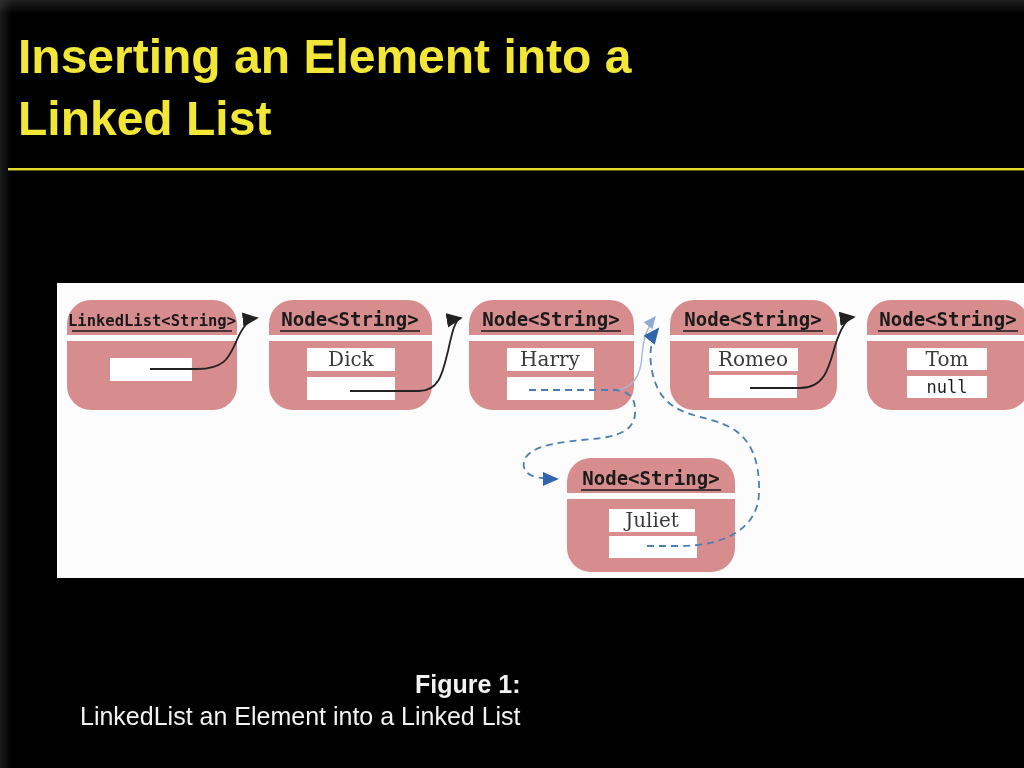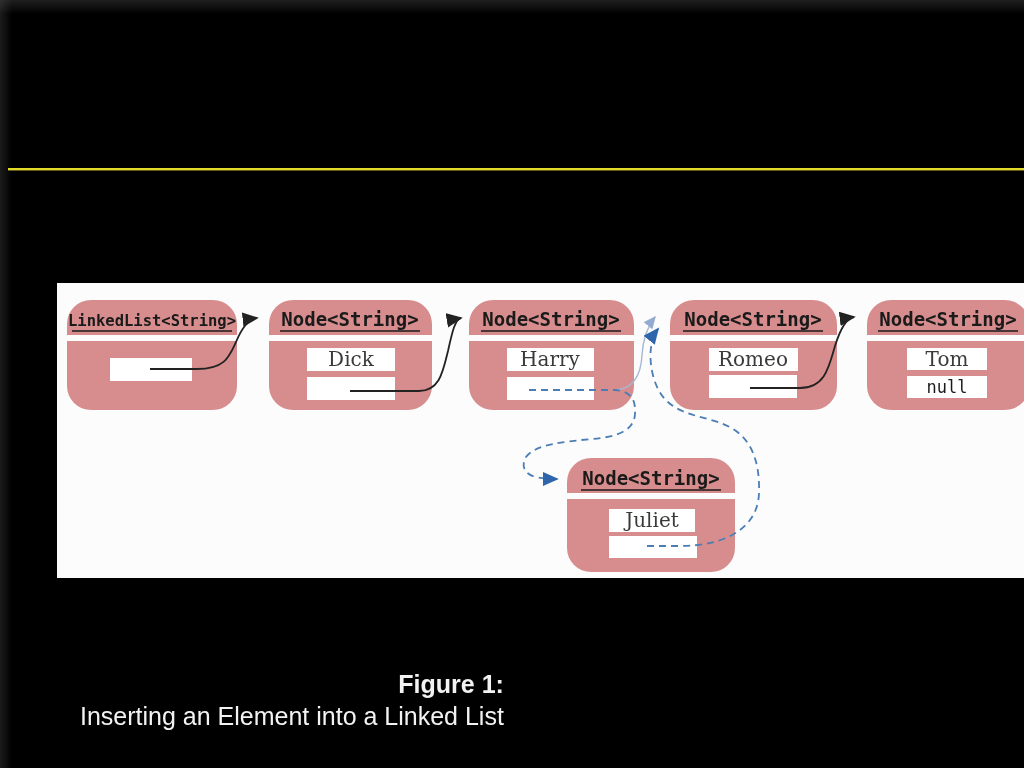--- a/index.html
+++ b/index.html
@@ -33,20 +33,24 @@
   svg text{user-select:none;}
   .hdr{font-family:"DejaVu Sans Mono", monospace;font-weight:bold;fill:#1a1a1a;}
   .serif{font-family:"DejaVu Serif", serif;fill:#3a3a3a;}
   .mono{font-family:"DejaVu Sans Mono", monospace;fill:#1a1a1a;}
 </style>
 </head>
 <body>
 
 <div class="slide">
 
+  <div class="slide-title">
+    <span>Inserting an Element into a</span><br>
+    <span>Linked List</span>
+  </div>
 
   <div class="title-rule"></div>
 
   <div class="figure-panel">
     <svg width="975" height="295" viewBox="0 0 975 295">
       <defs>
         <marker id="ah-black" markerWidth="11" markerHeight="9" refX="8" refY="4" orient="auto">
           <path d="M0,0 L9,4 L0,8 z" fill="#222222"></path>
         </marker>
         <marker id="ah-light" markerWidth="11" markerHeight="9" refX="8" refY="4" orient="auto">
@@ -125,16 +129,16 @@
       <path d="M 558 107 C 576 106 584 92 585 72 C 586 56 590 44 598 34" fill="none" stroke="#a5b8d4" stroke-width="1.4" marker-end="url(#ah-light)"></path>
 
       <path d="M 472 107 H 558 C 574 108 579 117 578 131 C 577 148 560 154 534 156 C 506 159 479 161 469 174 C 463 184 469 192 479 194 C 487 196 494 196 500 196" fill="none" stroke="#4b7eb5" stroke-width="1.8" stroke-dasharray="7 5" marker-end="url(#ah-dark)"></path>
 
       <path d="M 590 263 H 622 C 672 263 701 243 702 210 C 703 178 694 157 676 146 C 652 131 616 136 601 106 C 592 88 590 60 601 46" fill="none" stroke="#4b7eb5" stroke-width="1.8" stroke-dasharray="7 5" marker-end="url(#ah-dark)"></path>
     </svg>
   </div>
 
   <div class="caption">
     <span class="cap-label">Figure 1:</span>
-    <span>Inserting an Element into a Linked List</span>
+    <span>LinkedList an Element into a Linked List</span>
   </div>
 
 </div>
 
 </body></html>

